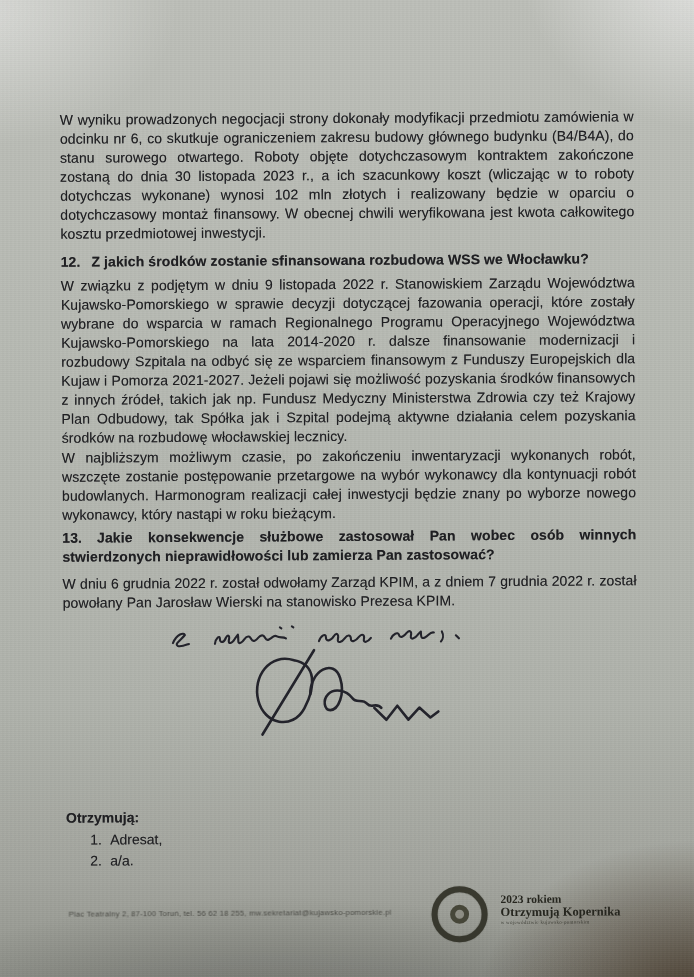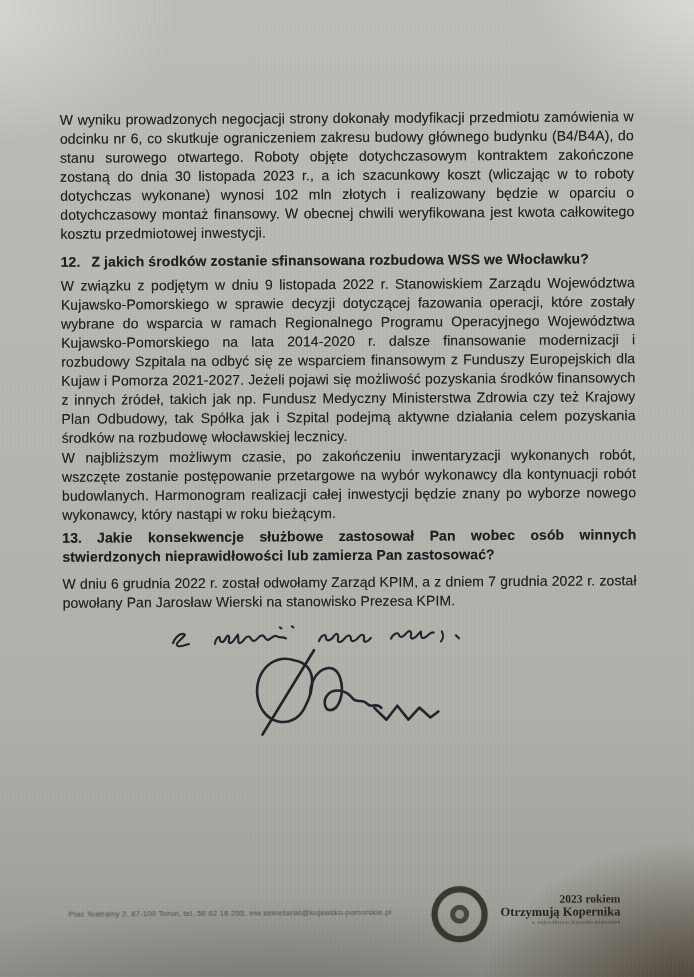--- a/index.html
+++ b/index.html
@@ -53,21 +53,21 @@
     position:absolute;left:5px;top:5px;width:44px;height:44px;border-radius:50%;
     border:6px solid rgba(42,42,32,0.88);
     box-shadow:0 0 1px rgba(42,42,32,0.7), inset 0 0 1px rgba(42,42,32,0.7);
   }
   .logo-dot{
     position:absolute;left:50%;top:50%;transform:translate(-50%,-50%);
     width:9px;height:9px;border-radius:50%;
     border:5px solid rgba(55,55,42,0.82);
     background:rgba(125,122,108,0.45);
   }
-  .logo-text{position:absolute;left:74px;top:12px;color:#26261f;font-family:"Liberation Serif","DejaVu Serif",serif;text-align:right;}
+  .logo-text{position:absolute;left:74px;top:12px;color:#26261f;font-family:"Liberation Serif","DejaVu Serif",serif;}
   .logo-year{font-size:11.5px;font-weight:bold;line-height:12px;}
   .logo-name{font-size:12.5px;font-weight:bold;line-height:14px;}
   .logo-sub{font-size:5px;line-height:7px;letter-spacing:0.3px;color:rgba(40,40,33,0.8);}
   svg path{fill:none;stroke:#23232b;stroke-linecap:round;stroke-linejoin:round;}
 </style>
 </head>
 <body>
 
 <div class="photo">
   <div class="grain"></div>
@@ -97,20 +97,25 @@
       <path d="M297,28 l3,3" stroke-width="2.2"></path>
     </svg>
 
     <svg class="sig-svg" style="left:233px;top:644px;" width="215" height="100" viewBox="0 0 215 100" aria-label="odręczny podpis">
       <path d="M60,16 C36,8 18,32 24,56 C30,80 58,86 70,64 C82,42 82,20 60,16" stroke-width="2.6"></path>
       <path d="M80,6 L28,90" stroke-width="2.6"></path>
       <path d="M76,50 C76,26 100,14 106,34 C111,50 104,66 96,66 C90,66 88,56 94,50 C100,44 112,46 118,54 C122,60 128,54 133,60 C137,65 142,58 147,64" stroke-width="2.6"></path>
       <path d="M140,64 L152,76 L163,62 L174,76 L185,64 L196,74 L204,68" stroke-width="2.6"></path>
     </svg>
 
+    <div class="dist">
+      <div class="dist-label">Otrzymują:</div>
+      <div class="dist-item"><span class="num">1.</span><span>Adresat,</span></div>
+      <div class="dist-item"><span class="num">2.</span><span>a/a.</span></div>
+    </div>
 
     <div class="footer-line">Plac Teatralny 2, 87-100 Toruń, tel. 56 62 18 255, mw.sekretariat@kujawsko-pomorskie.pl</div>
 
     <div class="logo">
       <div class="logo-ring">
         <div class="logo-dot"></div>
       </div>
       <div class="logo-text">
         <div class="logo-year">2023 rokiem</div>
         <div class="logo-name">Otrzymują Kopernika</div>

